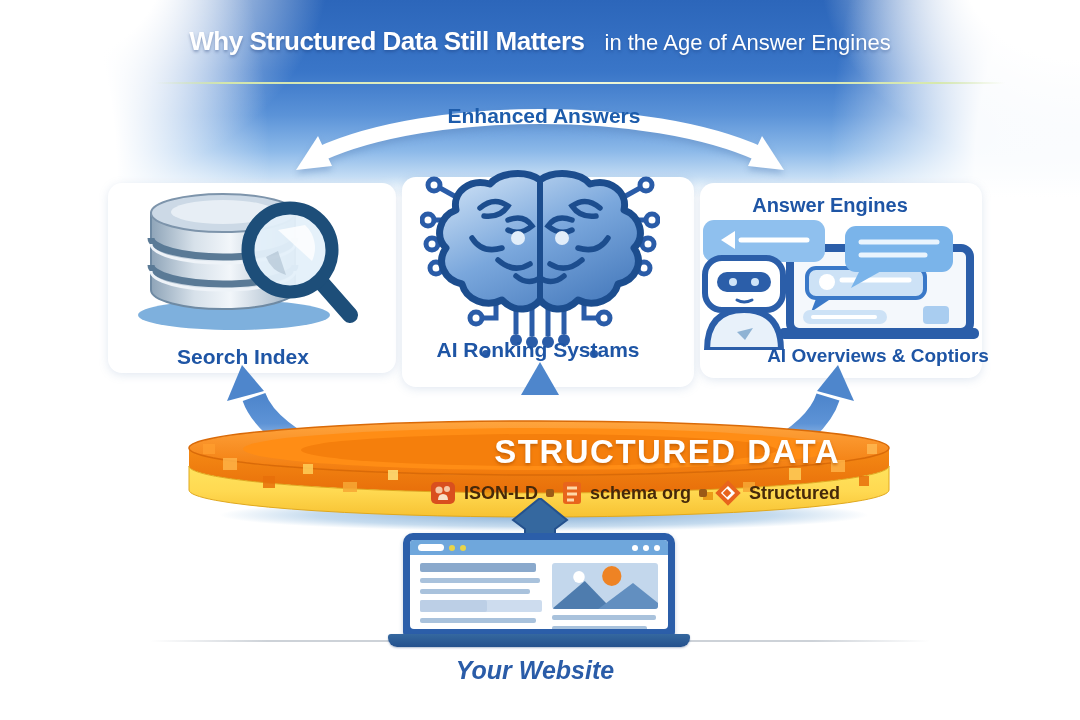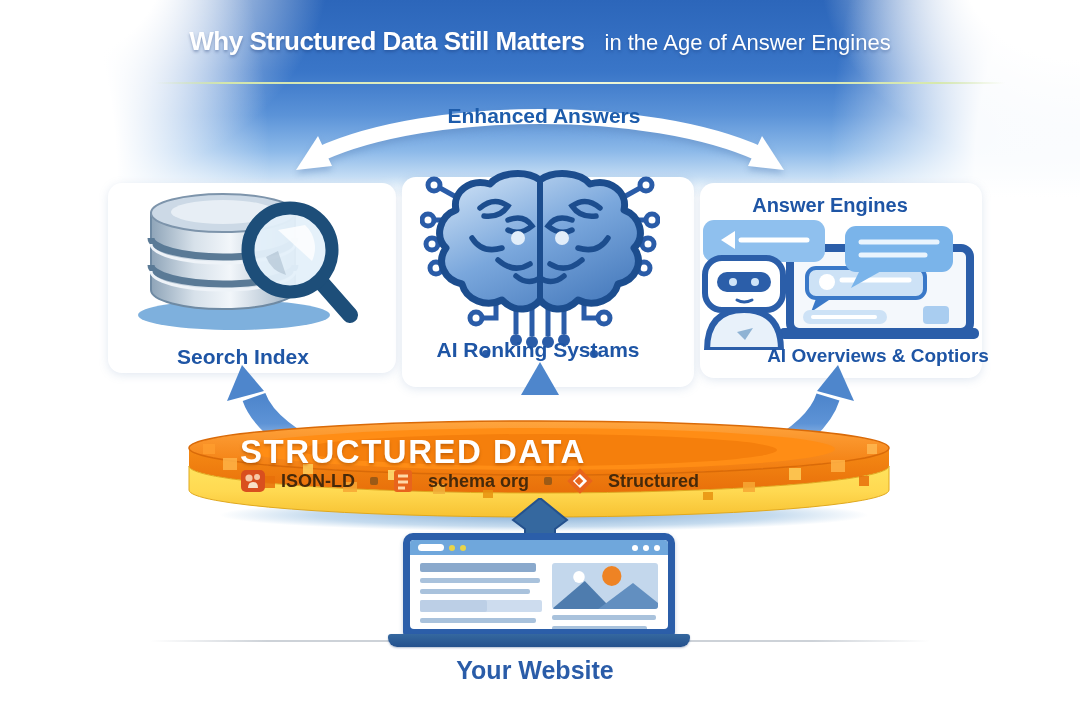--- a/index.html
+++ b/index.html
@@ -25,33 +25,33 @@
   #title-suffix{font-size:22px;font-weight:normal;margin-left:20px;}
   #title-underline{left:155px;top:82px;width:850px;height:2px;
     background:linear-gradient(90deg,rgba(214,232,168,0),rgba(214,232,168,.95) 8%,#eef7da 50%,rgba(214,232,168,.95) 92%,rgba(214,232,168,0));}
   
   .blue-label{color:#1e55a5;font-weight:bold;text-align:center;white-space:nowrap;}
   #enhanced-label{left:394px;top:104px;width:300px;font-size:21px;color:#1d5cab;}
   #label-search{left:113px;top:337px;width:260px;font-size:21px;margin-top:8px;}
   #label-ranking{left:398px;top:338px;width:280px;font-size:21px;}
   #label-answer-title{left:690px;top:194px;width:280px;font-size:20px;}
   #label-overviews{left:695px;top:345px;width:280px;font-size:19px;margin-left:43px;}
-  #label-website{left:385px;top:656px;width:300px;font-size:25px;color:#2a5ca8;}
+  #label-website{left:385px;top:656px;width:300px;font-size:25px;color:#2a5ca8;font-style:italic;}
   
   .card{background:#fff;border-radius:14px;box-shadow:0 2px 10px rgba(120,150,190,.22);}
   #card-search{left:108px;top:183px;width:288px;height:190px;}
   #card-ranking{left:402px;top:177px;width:292px;height:210px;}
   #card-answer{left:700px;top:183px;width:282px;height:195px;}
   
   #cyl-shadow{left:128px;top:494px;width:832px;height:42px;
     background:radial-gradient(ellipse 50% 50% at 50% 50%,rgba(110,158,205,.8) 0%,rgba(150,190,225,.55) 55%,rgba(190,215,240,0) 78%);}
   #cylinder{left:183px;top:418px;width:712px;height:130px;}
-  #sd-label{left:240px;top:433px;width:600px;text-align:left;font-size:33px;font-weight:bold;
+  #sd-label{left:240px;top:433px;width:600px;text-align:right;font-size:33px;font-weight:bold;
     letter-spacing:1.5px;color:#fff;text-shadow:0 2px 3px rgba(160,75,0,.55);white-space:nowrap;}
-  #badge-row{left:240px;top:468px;width:600px;display:flex;justify-content:flex-start;align-items:center;gap:15px;}
+  #badge-row{left:240px;top:480px;width:600px;display:flex;justify-content:flex-end;align-items:center;gap:8px;}
   .badge-label{font-size:18px;font-weight:bold;color:#46290a;white-space:nowrap;}
   .badge-sep{width:8px;height:8px;background:#9c5a16;border-radius:2px;}
   .badge-icon{display:inline-block;vertical-align:middle;}
   #website-laptop{left:403px;top:533px;width:272px;height:103px;background:#2b5ea9;
     border-radius:10px 10px 4px 4px;padding:7px;box-sizing:border-box;box-shadow:0 2px 4px rgba(60,90,140,.3);}
   #laptop-screen{width:100%;height:100%;background:#fff;border-radius:4px;overflow:hidden;display:flex;flex-direction:column;}
   #laptop-topbar{height:15px;background:#6fa7dc;display:flex;align-items:center;padding:0 8px;gap:5px;flex:0 0 auto;}
   .pill{width:26px;height:7px;background:#fff;border-radius:4px;}
   .dot{width:6px;height:6px;border-radius:50%;}
   .dot-y{background:#e8d44a;}

